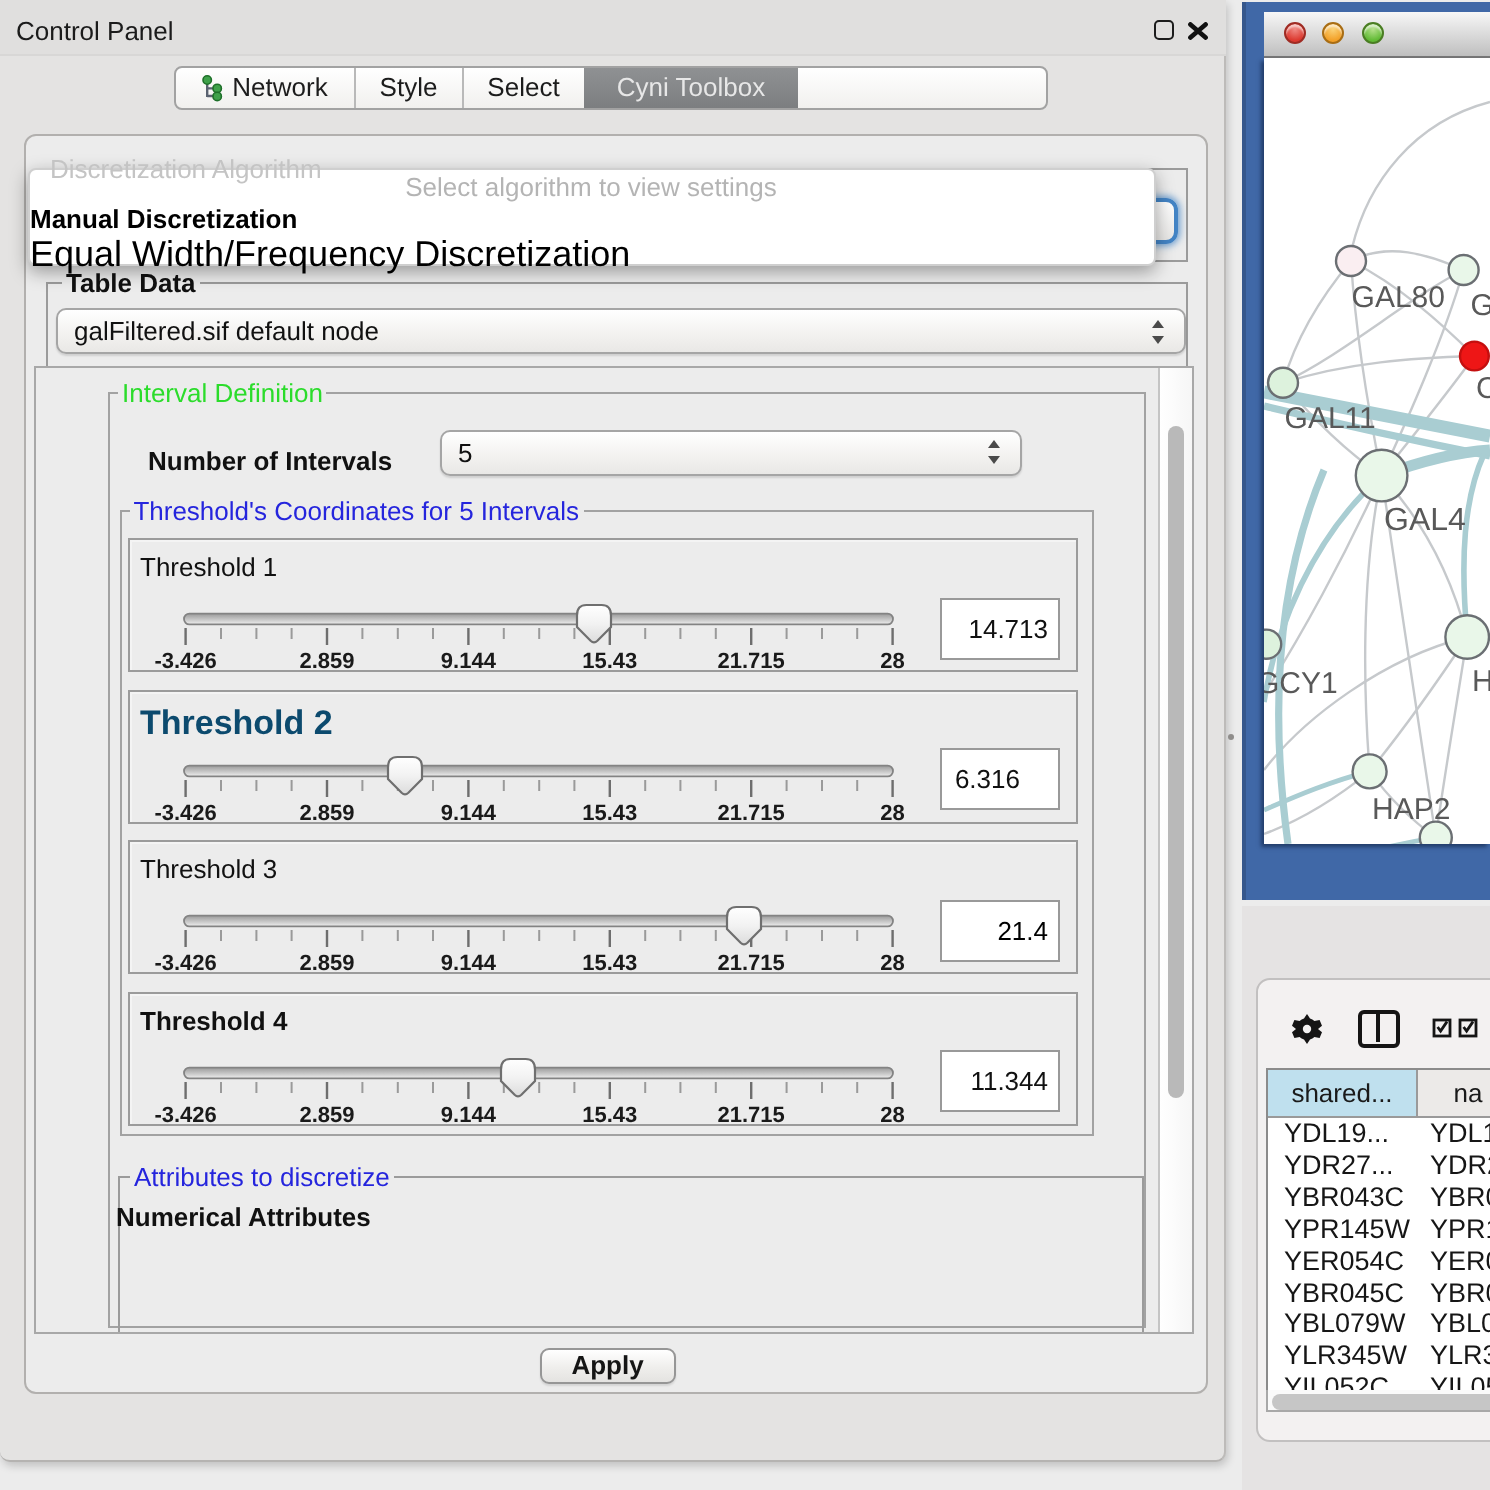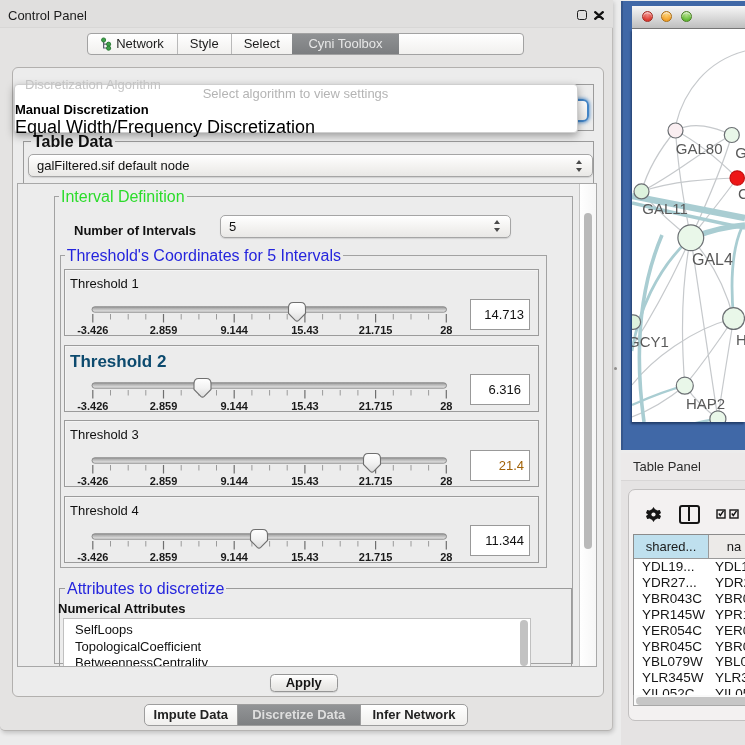--- a/index.html
+++ b/index.html
@@ -1,18 +1,18 @@
 <!DOCTYPE html>
 <html><head><meta charset="utf-8"><style>
 *{margin:0;padding:0;box-sizing:border-box}
 html,body{width:745px;height:745px;background:#ececec;font-family:"Liberation Sans",sans-serif;overflow:hidden}
 body{position:relative}
 .abs{position:absolute}
 .grp{position:absolute;border:1px solid #9b9b9b}
-.gtitle{position:absolute;top:-8px;font-size:16px;background:#ececec;padding:0 2px;white-space:nowrap;line-height:15px}
+.gtitle{position:absolute;top:-8px;font-size:13px;background:#ececec;padding:0 2px;white-space:nowrap;line-height:15px}
 .combo{position:absolute;background:linear-gradient(#ffffff,#f2f1ef 60%,#e9e8e6);border:1px solid #a5a5a5;border-radius:5px;font-size:13px;color:#111;box-shadow:0 1px 1px rgba(0,0,0,.12)}
 .spin{position:absolute;right:7px;top:0;bottom:0;width:10px}
 .spin:before{content:"";position:absolute;left:1px;top:50%;margin-top:-9px;border:3.6px solid transparent;border-bottom:4.6px solid #4a4a4a}
 .spin:after{content:"";position:absolute;left:1px;top:50%;margin-top:2px;border:3.6px solid transparent;border-top:4.6px solid #4a4a4a}
 </style></head><body>
 
 <svg width="0" height="0" style="position:absolute">
     <defs>
 <linearGradient id="grooveg" x1="0" y1="0" x2="0" y2="1">
         <stop offset="0" stop-color="#9a9a9a"></stop>
@@ -144,21 +144,21 @@
 <text x="27.8" y="64" text-anchor="middle" font-size="11" font-weight="bold" fill="#1a1a1a" font-family="Liberation Sans,sans-serif">-3.426</text>
               <text x="98.5" y="64" text-anchor="middle" font-size="11" font-weight="bold" fill="#1a1a1a" font-family="Liberation Sans,sans-serif">2.859</text>
               <text x="169.2" y="64" text-anchor="middle" font-size="11" font-weight="bold" fill="#1a1a1a" font-family="Liberation Sans,sans-serif">9.144</text>
               <text x="239.9" y="64" text-anchor="middle" font-size="11" font-weight="bold" fill="#1a1a1a" font-family="Liberation Sans,sans-serif">15.43</text>
               <text x="310.6" y="64" text-anchor="middle" font-size="11" font-weight="bold" fill="#1a1a1a" font-family="Liberation Sans,sans-serif">21.715</text>
               <text x="381.3" y="64" text-anchor="middle" font-size="11" font-weight="bold" fill="#1a1a1a" font-family="Liberation Sans,sans-serif">28</text>
 <g transform="translate(137.5,31.5)">
                 <path d="M -8.5 12 L -8.5 6.2 Q -8.5 1 -3.8 1 L 3.8 1 Q 8.5 1 8.5 6.2 L 8.5 12 L 1.7 18.9 Q 0 20.5 -1.7 18.9 Z" fill="url(#thumbg)" stroke="#6f6f6f" stroke-width="1.1"></path>
               </g>
 </svg>
-<div class="abs" style="left:405px;top:28.5px;width:60px;height:31px;background:#fff;border:1px solid #999;font-size:13px;color:#111;text-align:right;line-height:29px;padding-right:8px">6.316</div>
+<div class="abs" style="left:405px;top:28.5px;width:60px;height:31px;background:#fff;border:1px solid #999;font-size:13px;color:#111;text-align:right;line-height:29px;padding-right:19px">6.316</div>
 </div>
 <div class="abs" style="left:63px;top:419px;width:475px;height:67px;border:1px solid #9b9b9b;box-shadow:inset 1px 1px 0 #f4f4f4">
 <div class="abs" style="left:5px;top:6px;font-size:13px;font-weight:normal;color:#111">Threshold 3</div>
 <svg class="abs" style="left:0;top:0" width="475" height="67" viewBox="0 0 475 67">
 <rect x="27.0" y="36.8" width="354.5" height="5.4" rx="2.7" fill="url(#grooveg)" stroke="#838383" stroke-width="0.9"></rect>
 <line x1="27.8" y1="44" x2="27.8" y2="52.5" stroke="#6e6e6e" stroke-width="1.2"></line>
               <line x1="45.5" y1="44" x2="45.5" y2="49.5" stroke="#9a9a9a" stroke-width="1"></line>
               <line x1="63.2" y1="44" x2="63.2" y2="49.5" stroke="#9a9a9a" stroke-width="1"></line>
               <line x1="80.8" y1="44" x2="80.8" y2="49.5" stroke="#9a9a9a" stroke-width="1"></line>
               <line x1="98.5" y1="44" x2="98.5" y2="52.5" stroke="#6e6e6e" stroke-width="1.2"></line>
@@ -181,24 +181,24 @@
 <text x="27.8" y="64" text-anchor="middle" font-size="11" font-weight="bold" fill="#1a1a1a" font-family="Liberation Sans,sans-serif">-3.426</text>
               <text x="98.5" y="64" text-anchor="middle" font-size="11" font-weight="bold" fill="#1a1a1a" font-family="Liberation Sans,sans-serif">2.859</text>
               <text x="169.2" y="64" text-anchor="middle" font-size="11" font-weight="bold" fill="#1a1a1a" font-family="Liberation Sans,sans-serif">9.144</text>
               <text x="239.9" y="64" text-anchor="middle" font-size="11" font-weight="bold" fill="#1a1a1a" font-family="Liberation Sans,sans-serif">15.43</text>
               <text x="310.6" y="64" text-anchor="middle" font-size="11" font-weight="bold" fill="#1a1a1a" font-family="Liberation Sans,sans-serif">21.715</text>
               <text x="381.3" y="64" text-anchor="middle" font-size="11" font-weight="bold" fill="#1a1a1a" font-family="Liberation Sans,sans-serif">28</text>
 <g transform="translate(307.0,31.5)">
                 <path d="M -8.5 12 L -8.5 6.2 Q -8.5 1 -3.8 1 L 3.8 1 Q 8.5 1 8.5 6.2 L 8.5 12 L 1.7 18.9 Q 0 20.5 -1.7 18.9 Z" fill="url(#thumbg)" stroke="#6f6f6f" stroke-width="1.1"></path>
               </g>
 </svg>
-<div class="abs" style="left:405px;top:28.5px;width:60px;height:31px;background:#fff;border:1px solid #999;font-size:13px;color:#a16207;text-align:right;line-height:29px;padding-right:5px">21.4</div>
+<div class="abs" style="left:405px;top:28.5px;width:60px;height:31px;background:#fff;border:1px solid #999;font-size:13px;color:#000000;text-align:right;line-height:29px;padding-right:5px">21.4</div>
 </div>
 <div class="abs" style="left:63px;top:494.5px;width:475px;height:67px;border:1px solid #9b9b9b;box-shadow:inset 1px 1px 0 #f4f4f4">
-<div class="abs" style="left:5px;top:6px;font-size:13px;font-weight:normal;color:#111">Threshold 4</div>
+<div class="abs" style="left:5px;top:6px;font-size:13px;font-weight:bold;color:#111">Threshold 4</div>
 <svg class="abs" style="left:0;top:0" width="475" height="67" viewBox="0 0 475 67">
 <rect x="27.0" y="36.8" width="354.5" height="5.4" rx="2.7" fill="url(#grooveg)" stroke="#838383" stroke-width="0.9"></rect>
 <line x1="27.8" y1="44" x2="27.8" y2="52.5" stroke="#6e6e6e" stroke-width="1.2"></line>
               <line x1="45.5" y1="44" x2="45.5" y2="49.5" stroke="#9a9a9a" stroke-width="1"></line>
               <line x1="63.2" y1="44" x2="63.2" y2="49.5" stroke="#9a9a9a" stroke-width="1"></line>
               <line x1="80.8" y1="44" x2="80.8" y2="49.5" stroke="#9a9a9a" stroke-width="1"></line>
               <line x1="98.5" y1="44" x2="98.5" y2="52.5" stroke="#6e6e6e" stroke-width="1.2"></line>
               <line x1="116.2" y1="44" x2="116.2" y2="49.5" stroke="#9a9a9a" stroke-width="1"></line>
               <line x1="133.9" y1="44" x2="133.9" y2="49.5" stroke="#9a9a9a" stroke-width="1"></line>
               <line x1="151.5" y1="44" x2="151.5" y2="49.5" stroke="#9a9a9a" stroke-width="1"></line>
@@ -226,34 +226,25 @@
               </g>
 </svg>
 <div class="abs" style="left:405px;top:28.5px;width:60px;height:31px;background:#fff;border:1px solid #999;font-size:13px;color:#111;text-align:right;line-height:29px;padding-right:5px">11.344</div>
 </div>
       </div>
 
       <div class="grp" style="left:41px;top:404px;width:513px;height:90px;border-bottom:none">
         <div class="gtitle" style="left:5px;color:#2525dd">Attributes to discretize</div>
       </div>
       <div class="abs" style="left:40px;top:417px;font-size:13px;font-weight:bold;color:#111">Numerical Attributes</div>
-      <div class="abs" style="left:45px;top:434px;width:468px;height:51px;background:#fff;border:1px solid #c0c0c0;overflow:hidden;font-size:13px;color:#111">
-        <div style="padding:3px 0 0 11px;line-height:16.5px">SelfLoops<br>TopologicalCoefficient<br>BetweennessCentrality</div>
-        <div class="abs" style="right:2px;top:1px;width:8px;height:46px;background:#c2c2c2;border-radius:4px"></div>
-      </div>
     </div>
 
     <div class="abs" style="left:256.5px;top:606px;width:68.5px;height:17.5px;background:linear-gradient(#ffffff,#efeeec 55%,#e4e3e1);border:1px solid #969696;border-radius:4.5px;font-size:13px;font-weight:bold;color:#151515;text-align:center;line-height:16px;box-shadow:0 1px 1px rgba(0,0,0,.1)">Apply</div>
   </div>
 
-  <div class="abs" style="left:144px;top:703.5px;width:324px;height:22.5px;background:linear-gradient(#ffffff,#f0efed);border:1px solid #9d9d9d;border-radius:5px;overflow:hidden;display:flex;font-size:13px;font-weight:bold;color:#222">
-    <div style="width:92.5px;display:flex;align-items:center;justify-content:center;border-right:1px solid #9d9d9d">Impute Data</div>
-    <div style="width:122.5px;display:flex;align-items:center;justify-content:center;background:linear-gradient(#929496,#7e8082);color:#dedede">Discretize Data</div>
-    <div style="flex:1;display:flex;align-items:center;justify-content:center;border-left:1px solid #9d9d9d">Infer Network</div>
-  </div>
 </div>
 
 <div class="abs" style="left:614px;top:367px;width:3px;height:3px;background:#8f8d8b;border-radius:50%"></div>
 
 <div class="abs" style="left:621px;top:1px;width:124px;height:449px;background:#4068a7;overflow:hidden;box-shadow:inset 2px 0 0 #36578c">
   <div class="abs" style="left:11px;top:5px;right:0;height:23px;background:linear-gradient(#f7f7f7,#bfbfbf);border-bottom:1px solid #777">
     <div class="abs" style="left:9.7px;top:5.3px;width:11.2px;height:11.2px;border-radius:50%;background:radial-gradient(circle at 50% 30%, #f08a84 0%, #dc3a30 70%);border:1px solid #9f2b23;box-shadow:inset 0 1.5px 1px rgba(255,255,255,.65)"></div>
       <div class="abs" style="left:29.2px;top:5.3px;width:11.2px;height:11.2px;border-radius:50%;background:radial-gradient(circle at 50% 30%, #fbd276 0%, #f3a129 70%);border:1px solid #a86d14;box-shadow:inset 0 1.5px 1px rgba(255,255,255,.65)"></div>
       <div class="abs" style="left:49.0px;top:5.3px;width:11.2px;height:11.2px;border-radius:50%;background:radial-gradient(circle at 50% 30%, #b5e08b 0%, #62bb36 70%);border:1px solid #4a7d23;box-shadow:inset 0 1.5px 1px rgba(255,255,255,.65)"></div>
   </div>
@@ -303,21 +294,20 @@
         <text x="10.3" y="185" font-size="15" fill="#595959" font-family="Liberation Sans,sans-serif">GAL11</text>
         <text x="60" y="235.8" font-size="16" fill="#595959" font-family="Liberation Sans,sans-serif">GAL4</text>
         <text x="-4" y="317.5" font-size="15" fill="#595959" font-family="Liberation Sans,sans-serif">GCY1</text>
         <text x="104" y="316.3" font-size="15" fill="#595959" font-family="Liberation Sans,sans-serif">HIS4</text>
         <text x="54" y="380.3" font-size="15" fill="#595959" font-family="Liberation Sans,sans-serif">HAP2</text>
 </svg>
   </div>
 </div>
 
 <div class="abs" style="left:621px;top:453px;width:124px;height:292px;background:#e5e3e3">
-  <div class="abs" style="left:0;top:0;right:0;height:28px;background:#eceaea;border-bottom:1px solid #d8d6d6;font-size:13px;color:#2b2b2b;line-height:28px;padding-left:12px">Table Panel</div>
   <div class="abs" style="left:7px;top:36px;width:130px;height:232px;background:#f3f1f1;border:1px solid #c2c0c0;border-radius:7px">
 
     <svg class="abs" style="left:16px;top:16px" width="17" height="17" viewBox="0 0 17 17">
         <path d="M8.5 1 L10 3.2 A5.6 5.6 0 0 1 12.2 4.5 L14.8 4 L16 6.9 L14 8.5 L16 10.1 L14.8 13 L12.2 12.5 A5.6 5.6 0 0 1 10 13.8 L8.5 16 L7 13.8 A5.6 5.6 0 0 1 4.8 12.5 L2.2 13 L1 10.1 L3 8.5 L1 6.9 L2.2 4 L4.8 4.5 A5.6 5.6 0 0 1 7 3.2 Z" fill="#151515"></path>
         <circle cx="8.5" cy="8.5" r="2.1" fill="#f3f1f1"></circle>
       </svg>
     <div class="abs" style="left:50px;top:15px;width:21px;height:19px;border:2.6px solid #151515;border-radius:3px">
         <div style="position:absolute;left:6.8px;top:0;width:2.4px;height:14px;background:#151515"></div>
       </div>
     <svg class="abs" style="left:87px;top:19px" width="24" height="10" viewBox="0 0 24 10">

